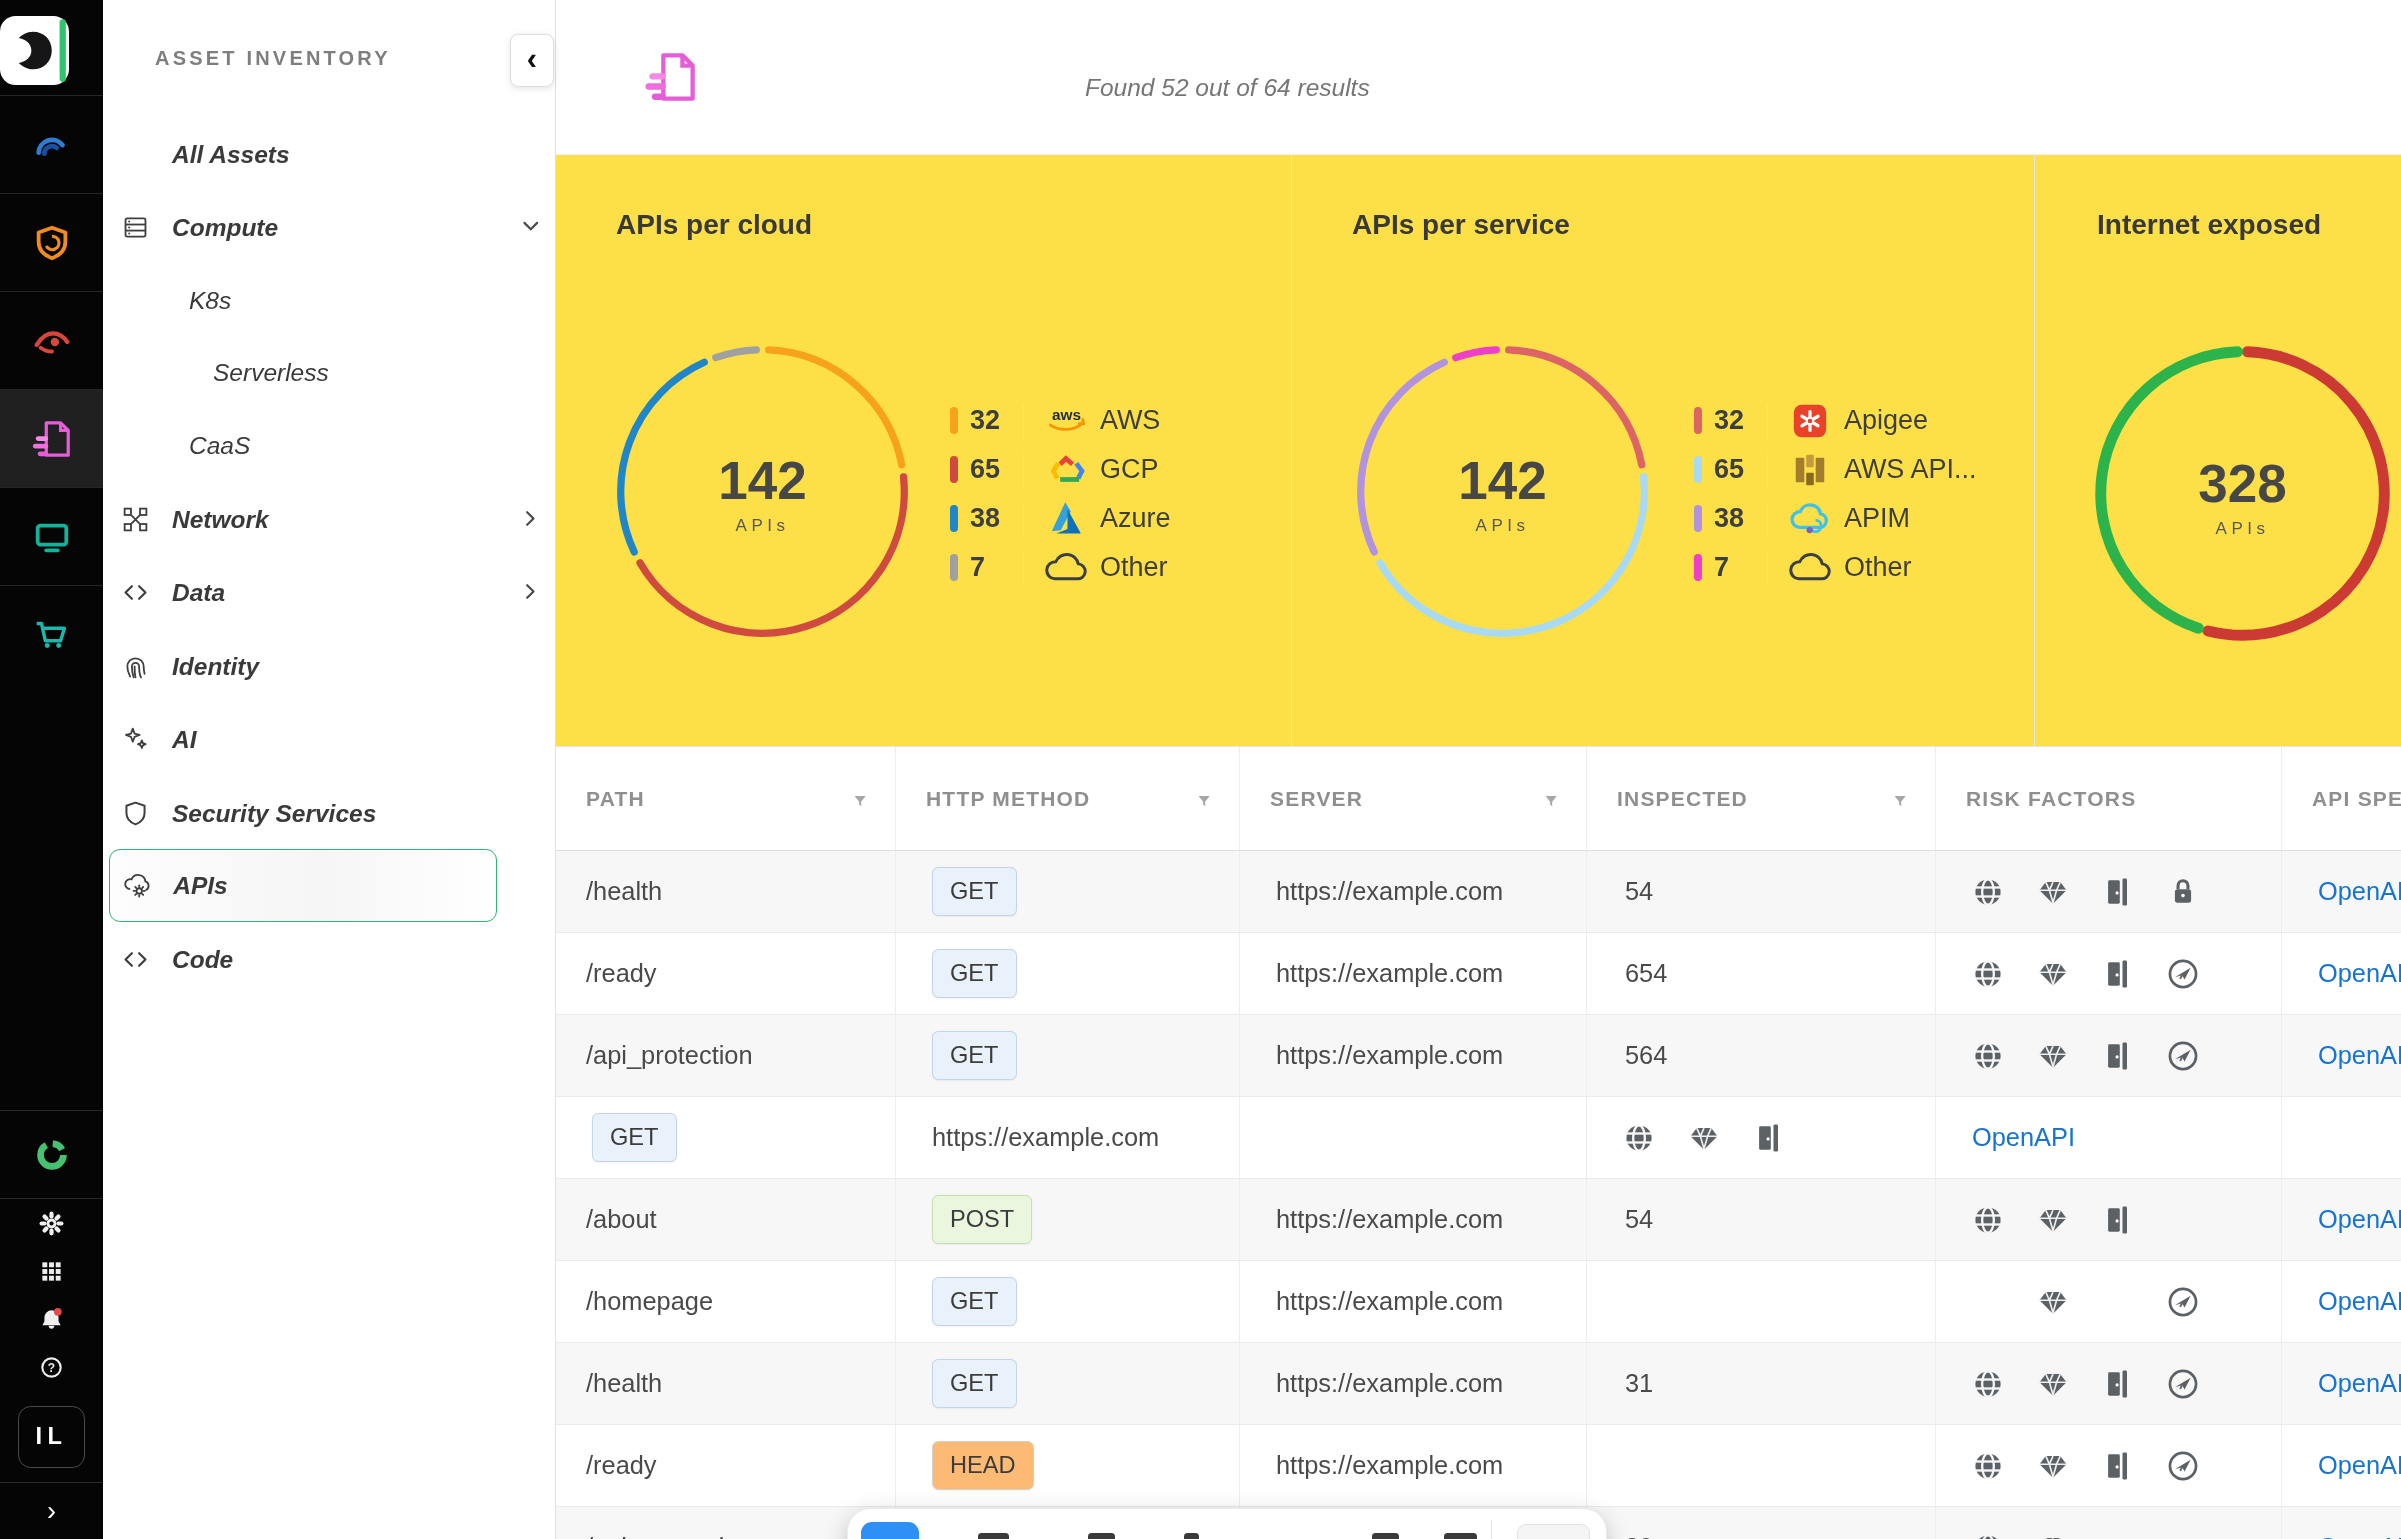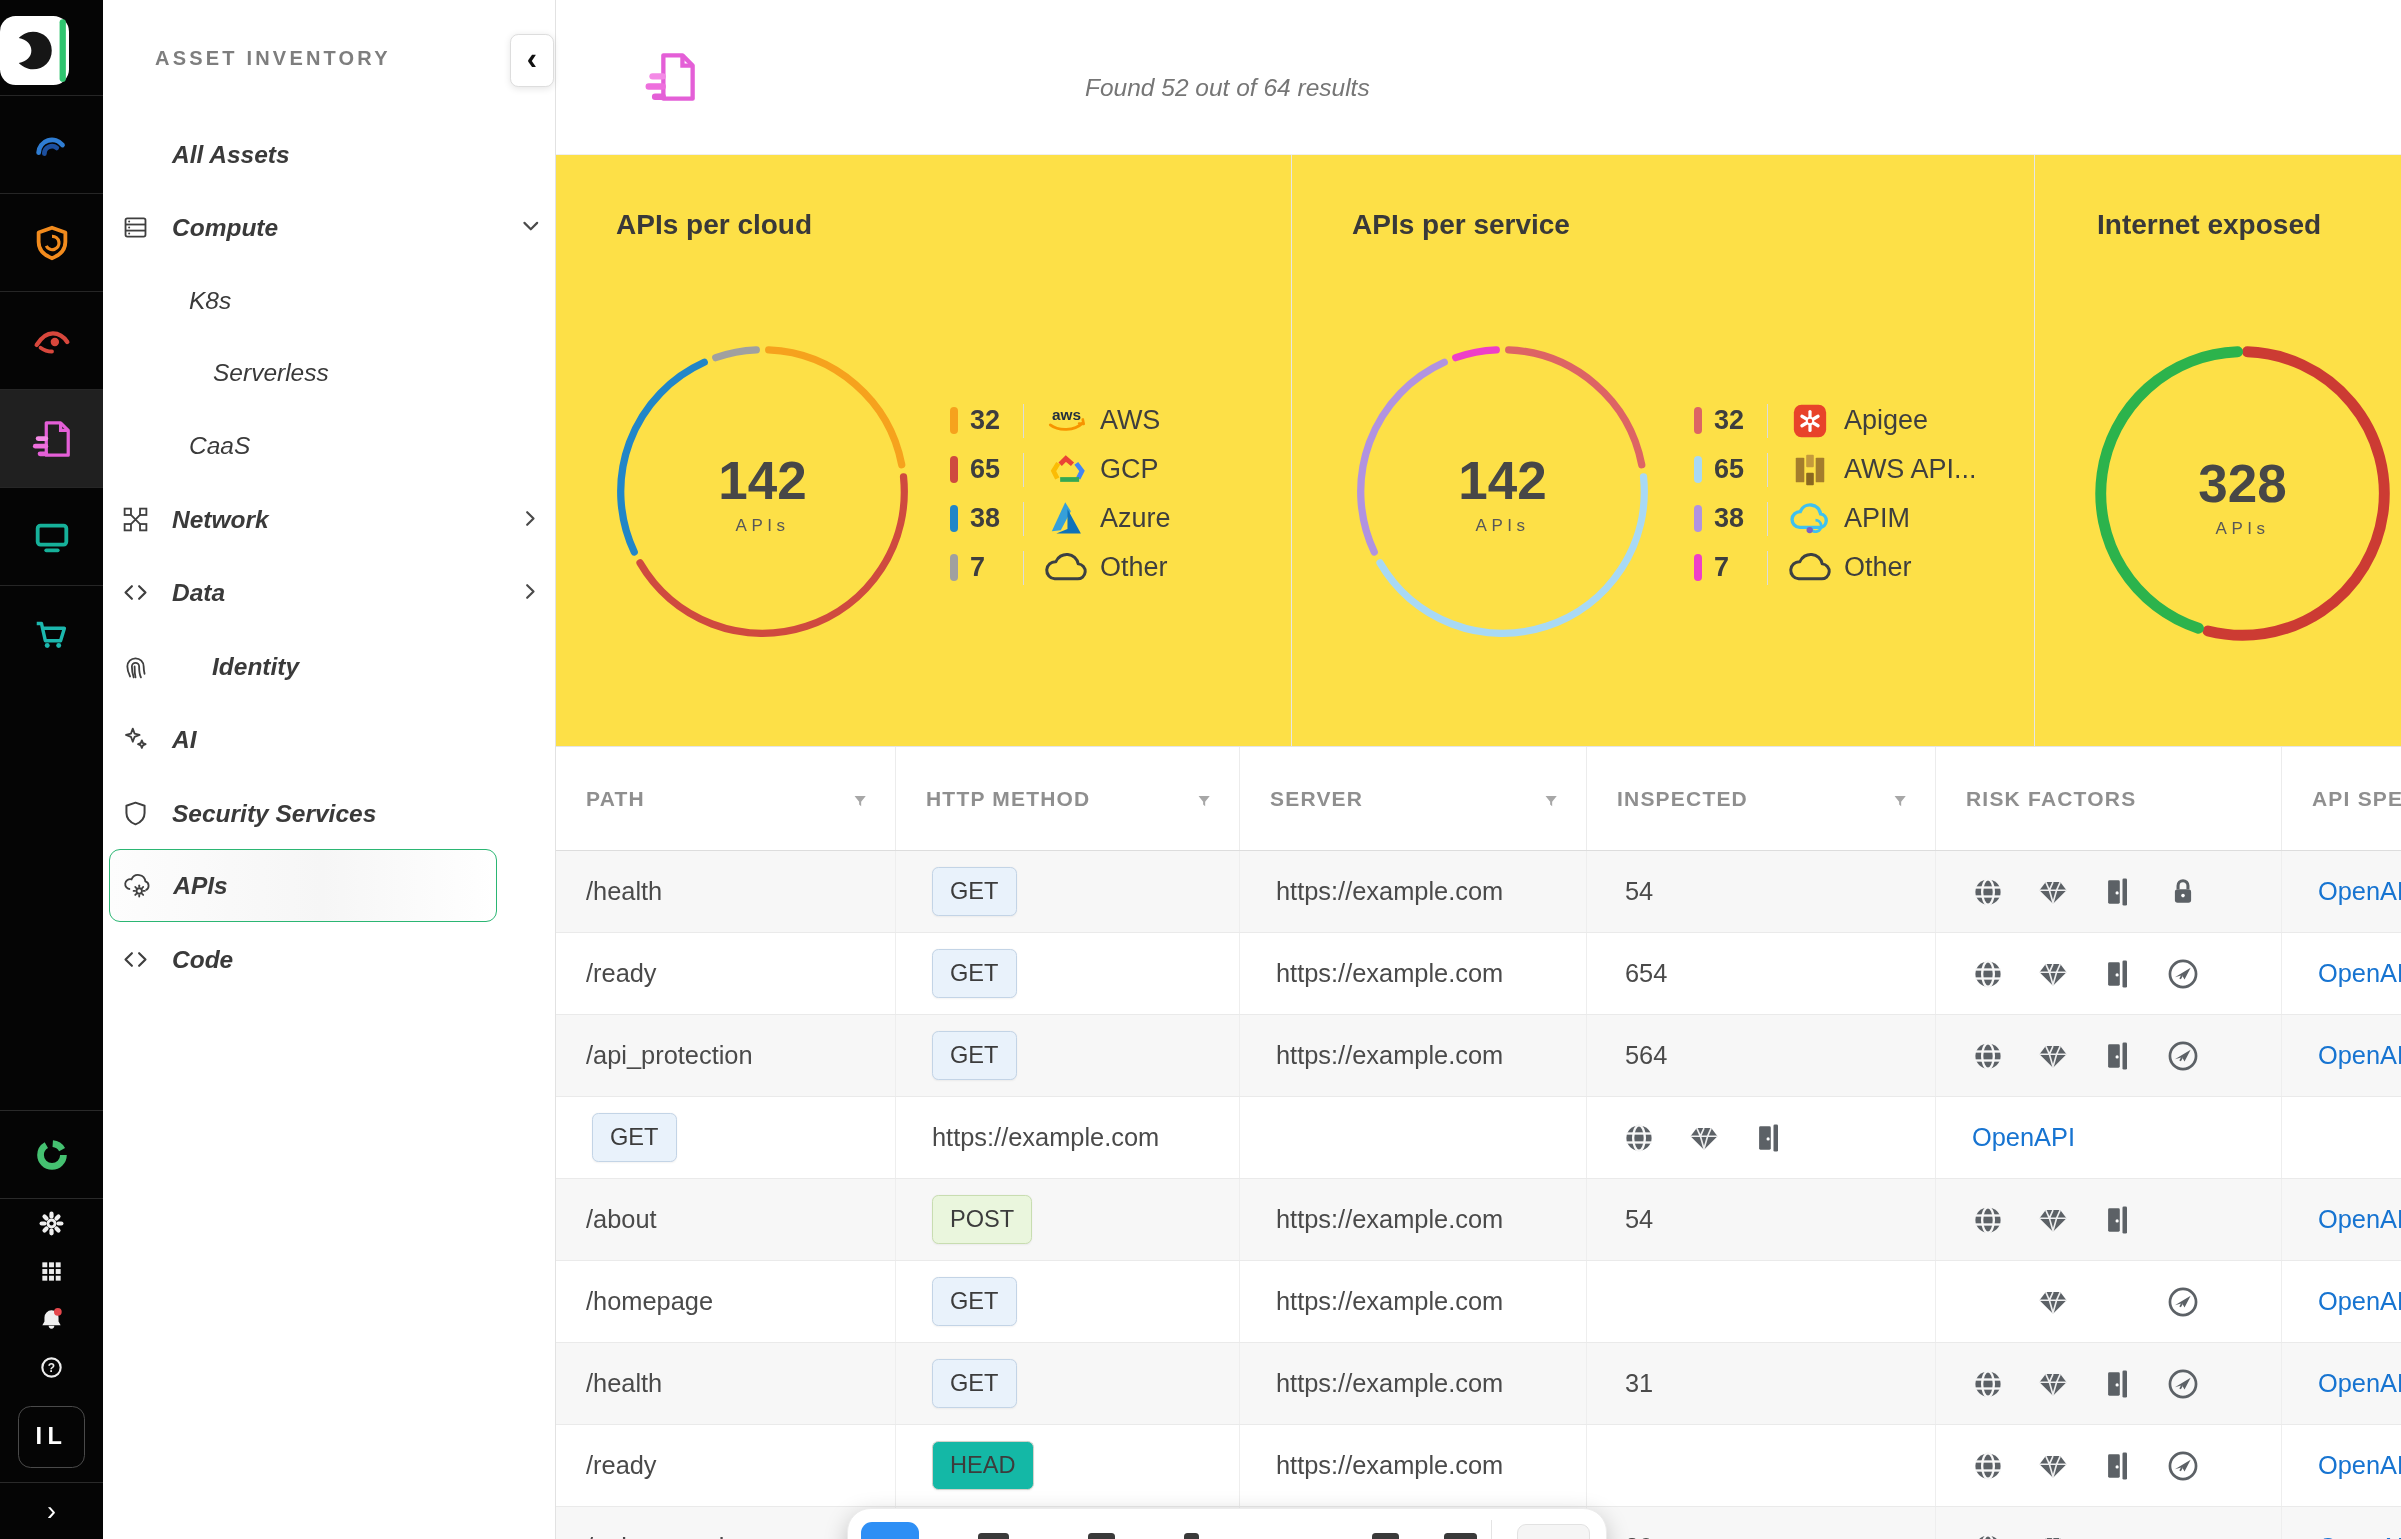--- a/index.html
+++ b/index.html
@@ -317,21 +317,21 @@
         </div>
         <div class="nav-item" style="top: 556px;">
           <span class="nic"><svg viewBox="0 0 32 32">
               <path d="M12 9l-7 7 7 7M20 9l7 7-7 7" fill="none" stroke="#3f3f3f" stroke-width="2.4" stroke-linecap="round" stroke-linejoin="round"></path>
             </svg></span>
           <span class="nlabel">Data</span>
           <span class="nchev"><svg viewBox="0 0 26 26">
               <path d="M9 6l7 7-7 7" fill="none" stroke="#4a4a4a" stroke-width="2.4" stroke-linecap="round" stroke-linejoin="round"></path>
             </svg></span>
         </div>
-        <div class="nav-item" style="top: 630px; gap: 40px;">
+        <div class="nav-item" style="top: 630px;">
           <span class="nic"><svg viewBox="0 0 32 32">
               <g fill="none" stroke="#3f3f3f" stroke-width="2" stroke-linecap="round">
                 <path d="M10 27c-2-4-3-8-3-11a9 9 0 0 1 18 0c0 2 .3 5 1 8"></path>
                 <path d="M14 28c-1-3-2-7-2-12a4 4 0 0 1 8 0c0 5 .6 9 2 12"></path>
                 <path d="M16 28c-.7-3-1-7-1-12"></path>
               </g>
             </svg></span>
           <span class="nlabel">Identity</span>
         </div>
         <div class="nav-item" style="top: 703px;">
@@ -854,21 +854,21 @@
                 </svg>
               </span>
             </div>
             <div class="td c-spec">
               <span class="speclink">OpenAPI</span>
             </div>
           </div>
           <div class="trow body">
             <div class="td c-path">/ready</div>
             <div class="td c-method">
-              <span class="chip" style="background: #14b8a6; border-color: rgb(210, 210, 202);">HEAD</span>
+              <span class="chip" style="background: #fdba74; border-color: rgb(210, 210, 202);">HEAD</span>
             </div>
             <div class="td c-server">https://example.com</div>
             <div class="td c-inspected"></div>
             <div class="td c-risk">
               <span class="riskslot">
                 <svg viewBox="0 0 40 40">
                   <circle cx="20" cy="20" r="14" fill="#5c6166"></circle>
                   <g stroke="#f7f7f7" stroke-width="2.6" fill="none">
                     <ellipse cx="20" cy="20" rx="6.5" ry="14"></ellipse>
                     <line x1="6" y1="15" x2="34" y2="15"></line>

